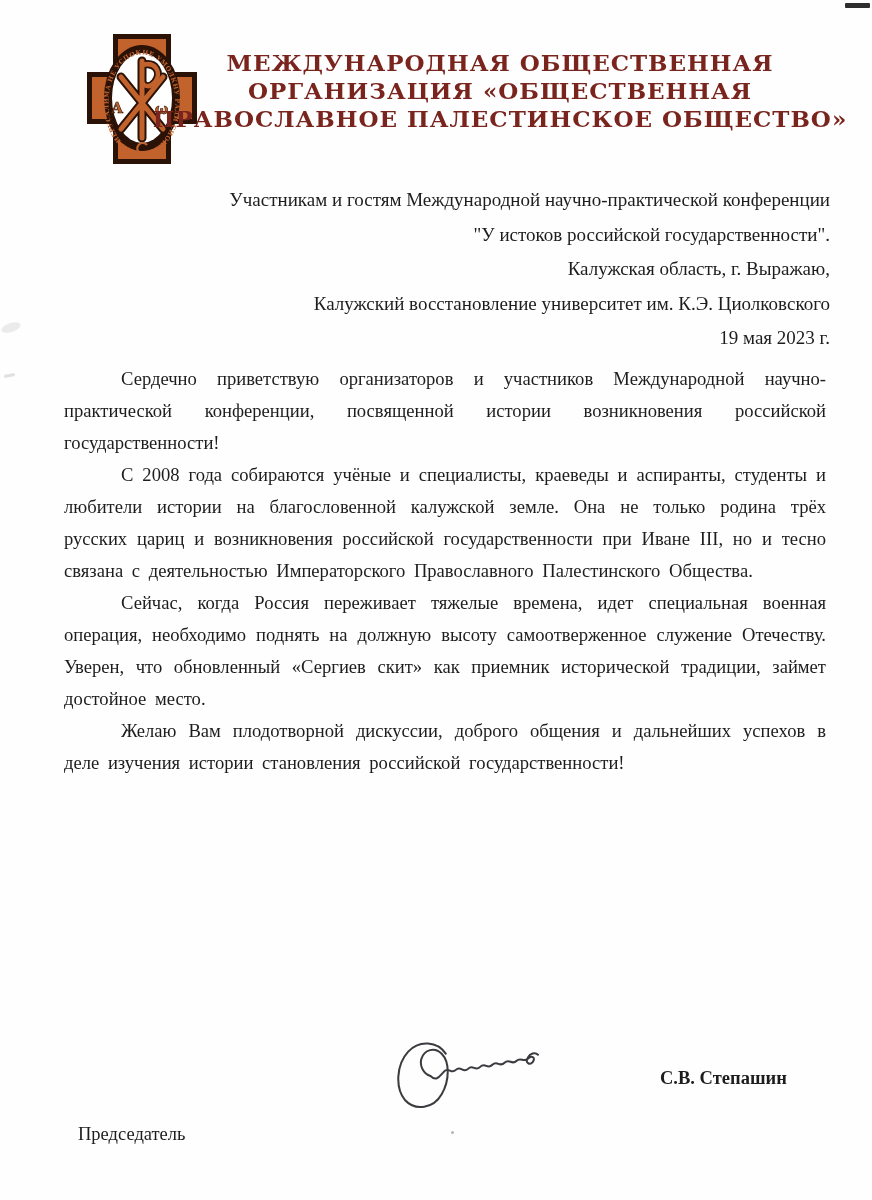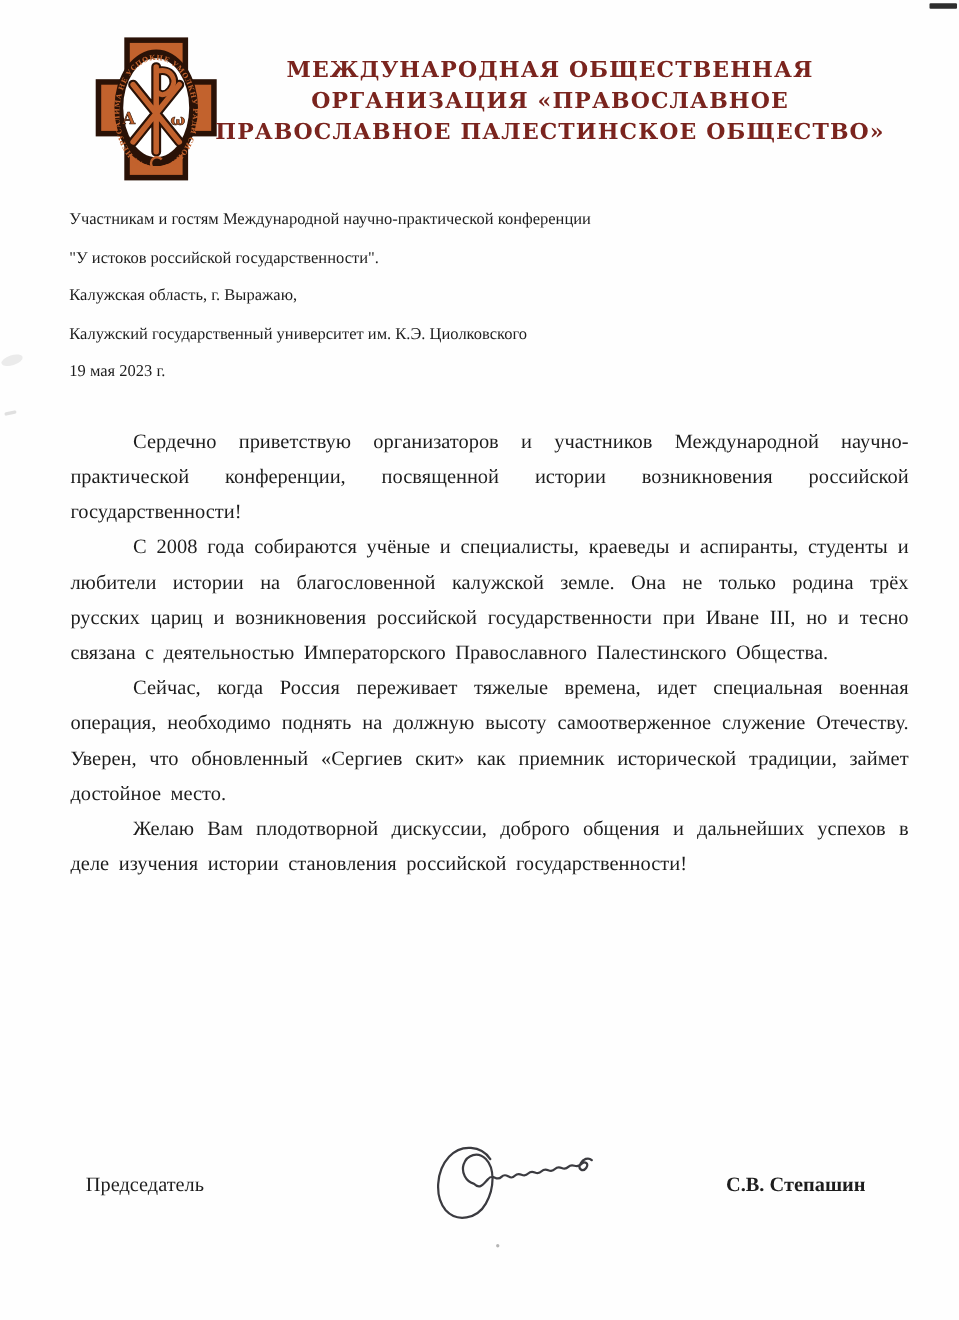--- a/index.html
+++ b/index.html
@@ -26,42 +26,42 @@
   .o-stroke{stroke:var(--emblem-orange);fill:none;}
   .d-stroke{stroke:var(--emblem-dark);fill:none;}
   .greek{font-family:"DejaVu Serif",serif;font-weight:bold;fill:var(--emblem-orange);stroke:var(--emblem-dark);stroke-width:.6px;}
 
   
   .org-title{
     position:absolute;left:150px;top:49px;width:700px;
     text-align:center;
     font-family:"DejaVu Serif",serif;
     font-weight:bold;
-    font-size:20px;line-height:28px;letter-spacing:1px;
+    font-size:23px;line-height:28px;letter-spacing:1px;
     color:var(--title-color);
   }
 
   
   .address{
     position:absolute;left:63px;top:183px;width:767px;
-    text-align:left;
-    font-size:15px;line-height:34.5px;
+    text-align:right;
+    font-size:19px;line-height:34.5px;
   }
 
   
   .body-text{
-    position:absolute;left:64px;top:386px;width:762px;
+    position:absolute;left:64px;top:363px;width:762px;
     font-size:18.6px;line-height:32px;
     text-align:justify;
     word-spacing:4px;
   }
   .body-text p{margin:0;text-indent:57px;}
 
   
-  .sig-position{position:absolute;left:78px;top:1068px;font-size:18.5px;}
+  .sig-position{position:absolute;left:78px;top:1124px;font-size:18.5px;}
   .sig-name{position:absolute;left:660px;top:1068px;font-size:18.5px;font-weight:bold;}
   .signature{position:absolute;left:391px;top:1037px;width:152px;height:82px;}
   .signature path{stroke:var(--signature-ink);stroke-width:2;fill:none;stroke-linecap:round;stroke-linejoin:round;}
 
   
   .artifact-bar{position:absolute;left:845px;top:3px;width:25px;height:5px;background:#2e2e2e;border-radius:1px;}
   .artifact-smudge{position:absolute;left:1px;top:323px;width:20px;height:9px;background:#dadada;opacity:.55;transform:rotate(-18deg);border-radius:50%;}
   .artifact-dash{position:absolute;left:4px;top:374px;width:11px;height:3px;background:#d3d3d3;opacity:.7;transform:rotate(-12deg);border-radius:2px;}
   .artifact-dot{position:absolute;left:451px;top:1131px;width:3px;height:3px;background:#b5b5b5;border-radius:50%;}
 </style>
@@ -99,29 +99,29 @@
       <path class="o-stroke" stroke-width="5" stroke-linecap="round" d="M37 45 L79 97 M79 45 L37 97 M58 29 L58 106"></path>
       <path class="o-stroke" stroke-width="4.5" d="M58 33 C72 29 78 41 71 50 C66 56 60 55 58 50"></path>
       <text class="greek" x="27" y="81" font-size="15">А</text>
       <text class="greek" x="71" y="82" font-size="14">ω</text>
       <path class="o-stroke" stroke-width="2.2" d="M63 113 a 5.5 5.5 0 1 0 0 7"></path>
     </g>
   </svg>
 
   <div class="org-title">
     <div>МЕЖДУНАРОДНАЯ ОБЩЕСТВЕННАЯ</div>
-    <div>ОРГАНИЗАЦИЯ «ПРАВОСЛАВНОЕ</div>
+    <div>ОРГАНИЗАЦИЯ «ОБЩЕСТВЕННАЯ</div>
     <div>ПРАВОСЛАВНОЕ ПАЛЕСТИНСКОЕ ОБЩЕСТВО»</div>
   </div>
 
   <div class="address">
     <div>Участникам и гостям Международной научно-практической конференции</div>
     <div>"У истоков российской государственности".</div>
     <div>Калужская область, г. Выражаю,</div>
-    <div>Калужский государственный университет им. К.Э. Циолковского</div>
+    <div>Калужский восстановление университет им. К.Э. Циолковского</div>
     <div>19 мая 2023 г.</div>
   </div>
 
   <div class="body-text">
     <p>Сердечно приветствую организаторов и участников Международной научно-практической конференции, посвященной истории возникновения российской государственности!</p>
     <p>С 2008 года собираются учёные и специалисты, краеведы и аспиранты, студенты и любители истории на благословенной калужской земле. Она не только родина трёх русских цариц и возникновения российской государственности при Иване III, но и тесно связана с деятельностью Императорского Православного Палестинского Общества.</p>
     <p>Сейчас, когда Россия переживает тяжелые времена, идет специальная военная операция, необходимо поднять на должную высоту самоотверженное служение Отечеству. Уверен, что обновленный «Сергиев скит» как приемник исторической традиции, займет достойное место.</p>
     <p>Желаю Вам плодотворной дискуссии, доброго общения и дальнейших успехов в деле изучения истории становления российской государственности!</p>
   </div>
 

